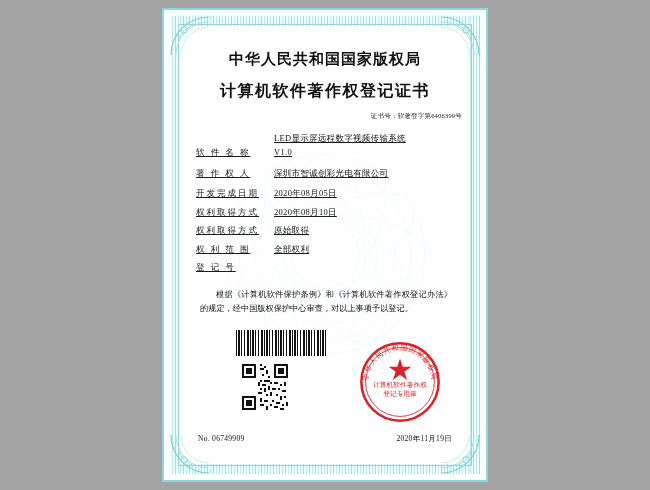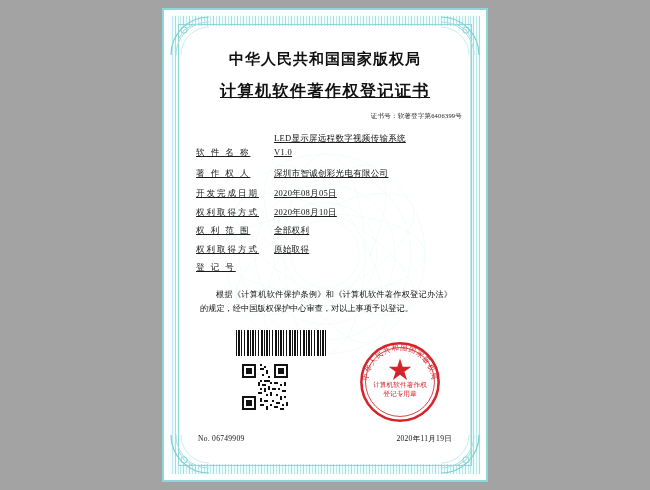--- a/index.html
+++ b/index.html
@@ -100,21 +100,20 @@
     margin-top: 20px;
     color: #111;
   }
   .title-main {
     text-align: center;
     font-size: 16px;
     font-weight: bold;
     letter-spacing: 1.5px;
     margin-top: 12px;
     color: #111;
-    text-decoration: underline;
   }
   .cert-no {
     text-align: right;
     font-size: 6.5px;
     margin-top: 10px;
     padding-right: 4px;
     color: #222;
     letter-spacing: .2px;
   }
 
@@ -294,27 +293,27 @@
           <div class="lbl">开发完成日期</div>
           <div class="val">2020年08月05日</div>
         </div>
 
         <div class="row tight">
           <div class="lbl">权利取得方式</div>
           <div class="val">2020年08月10日</div>
         </div>
 
         <div class="row tight">
+          <div class="lbl">权利取得方式</div>
+          <div class="val">原始取得</div>
+        </div>
+
+        <div class="row tight">
           <div class="lbl">权 利 范 围</div>
           <div class="val">全部权利</div>
-        </div>
-
-        <div class="row tight">
-          <div class="lbl">权利取得方式</div>
-          <div class="val">原始取得</div>
         </div>
 
         <div class="row tight">
           <div class="lbl">登 记 号</div>
         </div>
 
       </div>
 
       <div class="para">根据《计算机软件保护条例》和《计算机软件著作权登记办法》的规定，经中国版权保护中心审查，对以上事项予以登记。</div>
 

